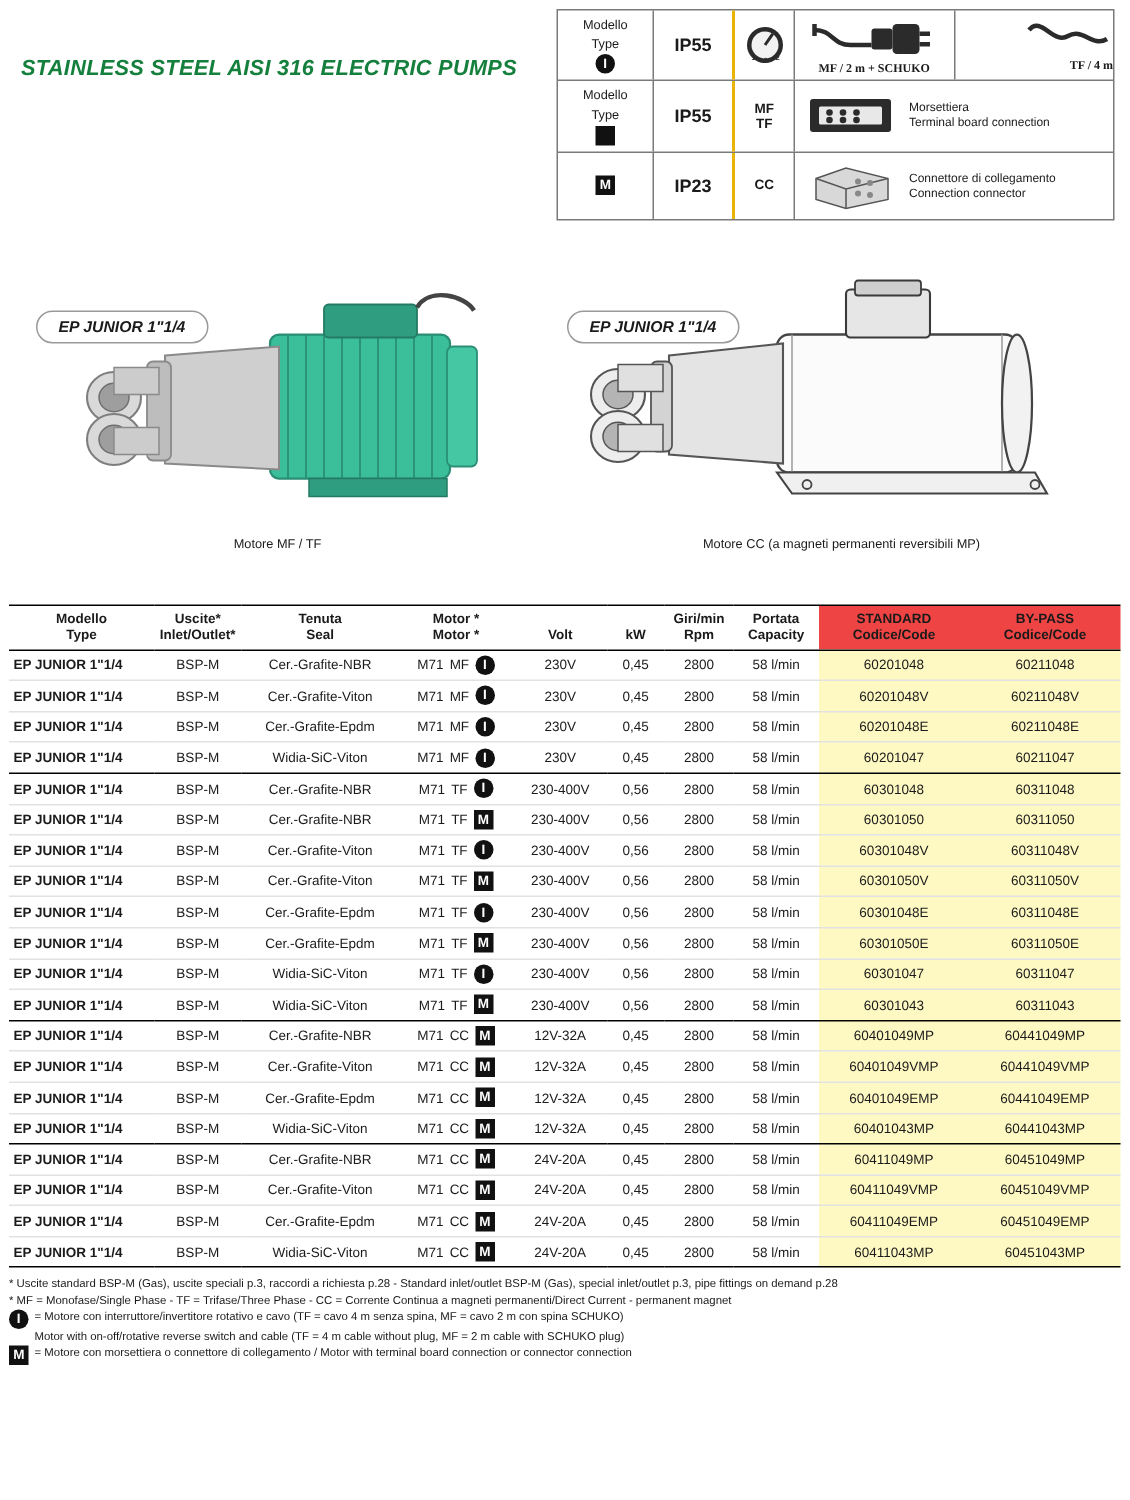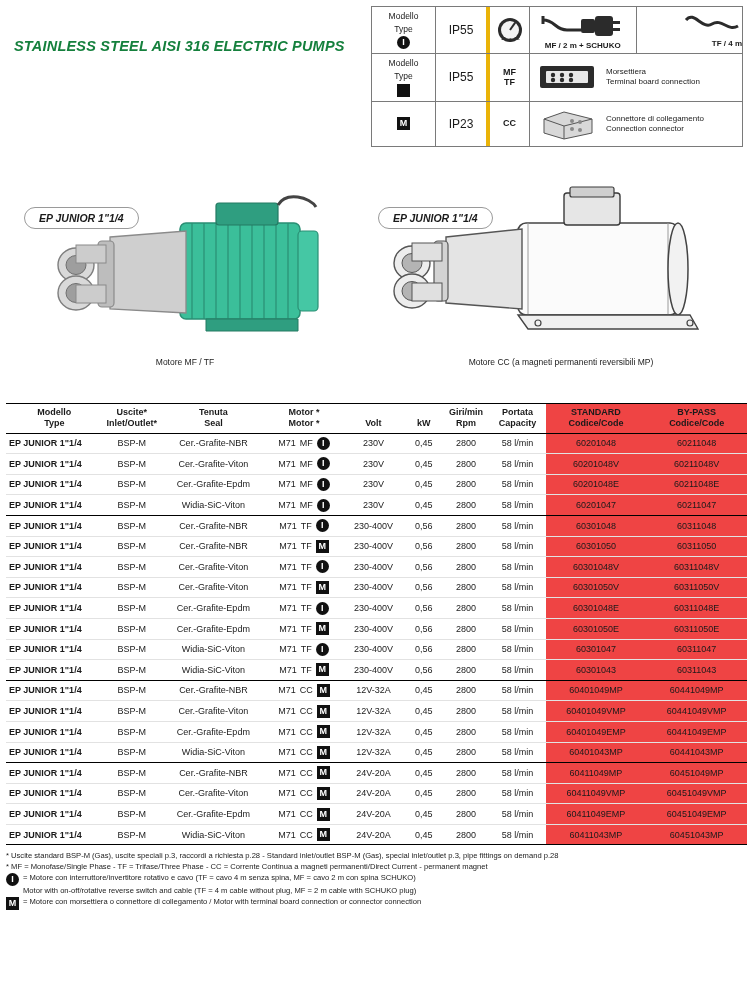--- a/index.html
+++ b/index.html
@@ -54,23 +54,23 @@
     padding: 4px 3px;
     text-align: center;
     display: flex;
     flex-direction: column;
     justify-content: center;
     align-items: center;
     gap: 2px;
   }
   .lg-c2 {
     width: 54px;
-    border-right: 4px solid #eab308;
+    border-right: 2px solid #eab308;
     font-size: 12px;
-    font-weight: normal;
+    font-weight: bold;
     display: flex;
     align-items: center;
     justify-content: center;
   }
   .lg-c3 {
     width: 40px;
     border-right: 1px solid #7a7a7a;
     font-size: 9px;
     font-weight: bold;
     display: flex;
@@ -98,20 +98,21 @@
     justify-content: center;
     flex-direction: column;
     gap: 1px;
   }
   .lg-half.right { border-left: 1px solid #7a7a7a; align-items: flex-end; }
   .lg-cap {
     font-size: 8px;
     font-weight: bold;
     text-align: center;
     line-height: 1.2;
+    font-family: Liberation Serif, serif;
   }
   .lg-text-2l {
     font-size: 8px;
     line-height: 1.25;
     text-align: left;
   }
 
   .badge-phase {
     display: inline-flex;
     align-items: center;
@@ -183,21 +184,21 @@
   }
   .tbl td.model {
     text-align: left;
     font-weight: bold;
     padding-left: 3px;
   }
   .grp-top td { border-top: 1px solid #000; }
   .tbl tbody tr td { border-bottom: 1px solid #e2e2e2; }
   .tbl tbody tr.grp-last td { border-bottom: 1px solid #000; }
   .hdr-std, .hdr-byp { background: #ef4444; }
-  td.col-std, td.col-byp { background: #ef4444; }
+  td.col-std, td.col-byp { background: #fef9c3; }
 
   .cell-inline {
     display: inline-flex;
     align-items: center;
     gap: 4px;
     justify-content: center;
   }
 
   
   .w-model { width: 96px; }

